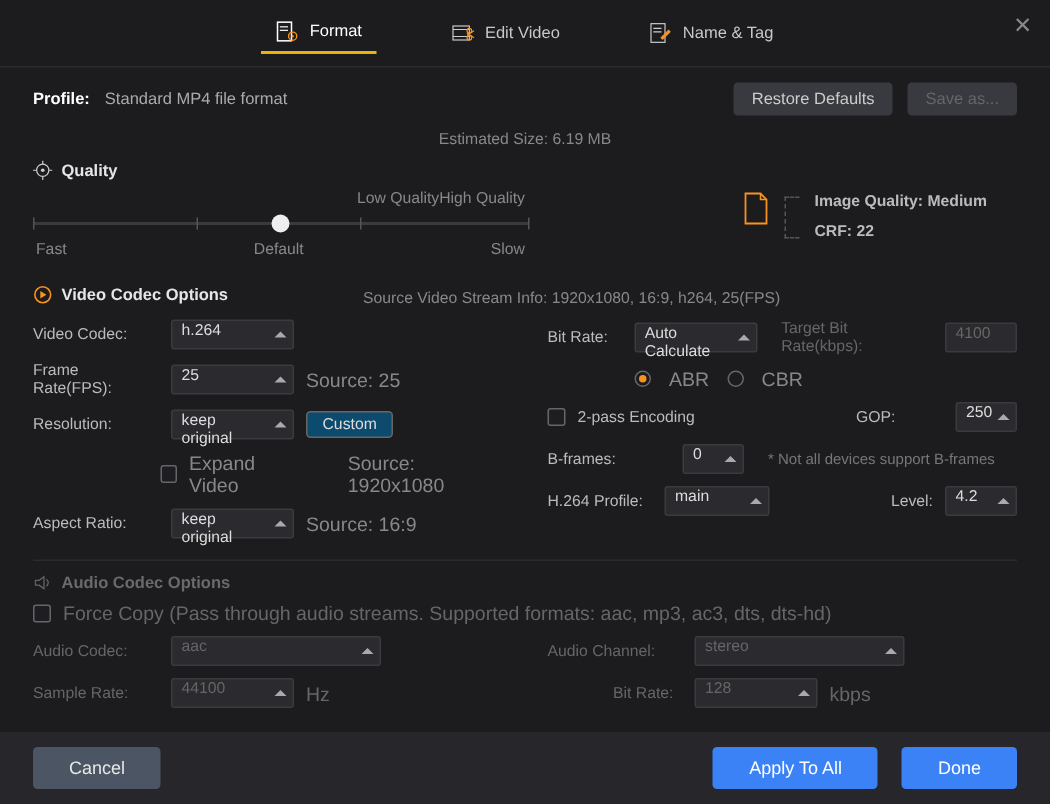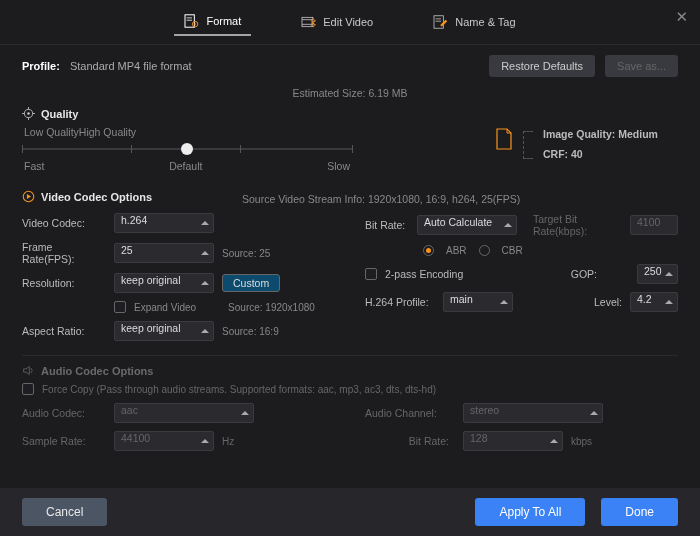--- a/index.html
+++ b/index.html
@@ -15,21 +15,21 @@
   .tabs {
     display: flex; justify-content: center; gap: 40px;
     padding: 8px 0;
     border-bottom: 1px solid #2a2a2e;
   }
   .tab {
     display: flex; align-items: center; gap: 6px;
     padding: 6px 10px;
     color: #c8c8c8; cursor: pointer;
   }
-  .tab.active { color: #fff; border-bottom: 2px solid #a3a3a3; }
+  .tab.active { color: #fff; border-bottom: 2px solid #eab308; }
   .tab svg { width: 16px; height: 14px; }
   .close-x {
     position: absolute; top: 8px; right: 12px;
     color: #888; font-size: 15px; cursor: pointer;
   }
   .body { padding: 10px 22px 0 22px; }
   .row { display: flex; align-items: center; }
   .profile-row { justify-content: space-between; margin-bottom: 10px; }
   .profile-left { display: flex; align-items: center; gap: 10px; }
   .profile-left b { color:#fff; font-size:11px; font-weight:600;}
@@ -42,21 +42,21 @@
   .section-head {
     display:flex; align-items:center; gap:6px;
     color:#e6e6e6; font-size:11px; font-weight:600;
     margin: 8px 0 6px 0;
   }
   .section-head svg { width:13px; height:13px; }
   .section-head.muted { color:#6a6a6a; }
   .est { text-align:center; color:#888; font-size:10.5px; margin-bottom:4px;}
   
   .quality-block { margin-bottom: 12px; }
-  .q-top { display:flex; justify-content:flex-start; color:#888; font-size:10.5px; padding:0 2px;}
+  .q-top { display:flex; justify-content:flex-end; color:#888; font-size:10.5px; padding:0 2px;}
   .slider-wrap { position:relative; height:18px; margin:2px 0;}
   .track { position:absolute; left:0; right:0; top:8px; height:2px; background:#3a3a3e; }
   .tick  { position:absolute; top:5px; width:1px; height:8px; background:#555;}
   .thumb { position:absolute; top:3px; width:12px; height:12px; background:#eee; border-radius:50%; transform:translateX(-50%);}
   .q-bot { display:flex; justify-content:space-between; color:#888; font-size:10.5px; padding:0 2px;}
   .quality-right { position:absolute; left:495px; top:128px; display:flex; gap:10px; align-items:flex-start;}
   .qfile svg{ width:18px; height:22px;}
   .qmeta { display:flex; flex-direction:column; gap:8px; color:#bbb; font-size:10.5px;font-weight:bold;}
   .qlines { border-left:1px dashed #555; border-top:1px dashed #555; border-bottom:1px dashed #555; width:10px; height:28px; margin-top:3px;}
   .info-line { color:#888; font-size:10.5px; margin-left:220px; margin-top:-16px; margin-bottom:8px;}
@@ -81,29 +81,29 @@
     border-left:4px solid transparent; border-right:4px solid transparent;
   }
   .sel-wrap::before {
     content:""; position:absolute; right:5px; top:50%;
     width:0; height:0;
     transform:translateY(2px);
     border-left:4px solid transparent; border-right:4px solid transparent;
   }
   .sel-wrap.updn::after { border-bottom:4px solid #aaa; }
   .sel-wrap.updn::before { border-top:4px solid #aaa; }
-  .w100{width:100px;} .w56{width:41px;margin-left:32px;} .w48{width:48px;} .w70{width:70px;} .w150{width:140px;}
+  .w100{width:82px;} .w56{width:41px;margin-left:32px;} .w48{width:48px;} .w70{width:70px;} .w150{width:140px;}
   .btn-custom {
     background:#0c4a6e; color:#ddd; border:1px solid #666;
     padding:2px 10px; font-size:10.5px; border-radius:3px; cursor:pointer;
   }
   .chk { width:12px; height:12px; border:1px solid #666; border-radius:2px; display:inline-block; background:#1e1e22;}
   .radio{ width:11px; height:11px; border:1px solid #666; border-radius:50%; display:inline-block;}
   .radio.sel::after{content:"";display:block;width:5px;height:5px;background:#f7931e;border-radius:50%;margin:2px;}
-  .src { color:#888; font-size:10px;}
+  .src { color:#888; font-size:13px;}
   .note{ color:#777; font-size:10px;}
   .muted-text{ color:#666;}
   .divider{ height:1px; background:#2b2b2f; margin:14px 0 6px 0;}
   
   .footer{
     position:absolute; left:0; right:0; bottom:0;
     background:#26262b; height:48px;
     display:flex; align-items:center; justify-content:space-between;
     padding:0 22px;
   }
@@ -203,21 +203,21 @@
   </div>
 
   <div class="quality-right">
     <div class="qfile"><svg viewBox="0 0 18 22">
           <path d="M2 1 H12 L16 5 V21 H2 Z" fill="none" stroke="#f7931e" stroke-width="1.2"></path>
           <path d="M12 1 V5 H16" fill="none" stroke="#f7931e"></path>
         </svg></div>
     <div class="qlines"></div>
     <div class="qmeta">
       <span>Image Quality: Medium</span>
-      <span>CRF: 40</span>
+      <span>CRF: 22</span>
     </div>
   </div>
 
   <div class="section-head" style="margin-top:18px;">
     <svg viewBox="0 0 16 16">
         <circle cx="8" cy="8" r="6.5" fill="none" stroke="#f7931e" stroke-width="1.3"></circle>
         <path d="M6 5 L11 8 L6 11 Z" fill="#f7931e"></path>
       </svg>
     <span>Video Codec Options</span>
   </div>
@@ -278,20 +278,27 @@
       <div class="frow">
         <span class="chk"></span>
         <span class="lbl-r">2-pass Encoding</span>
         <span style="flex:1"></span>
         <span class="lbl-r">GOP:</span>
         <span class="sel-wrap updn">
             <div class="select w56">250</div>
           </span>
       </div>
       <div class="frow">
+        <span class="lbl-r" style="width:50px">B-frames:</span>
+        <span class="sel-wrap updn">
+            <div class="select w56">0</div>
+          </span>
+        <span class="note" style="margin-left:8px">* Not all devices support B-frames</span>
+      </div>
+      <div class="frow">
         <span class="lbl-r" style="width:70px">H.264 Profile:</span>
         <span class="sel-wrap updn">
             <div class="select w70">main</div>
           </span>
         <span style="flex:1"></span>
         <span class="lbl-r">Level:</span>
         <span class="sel-wrap updn">
             <div class="select w48">4.2</div>
           </span>
       </div>

